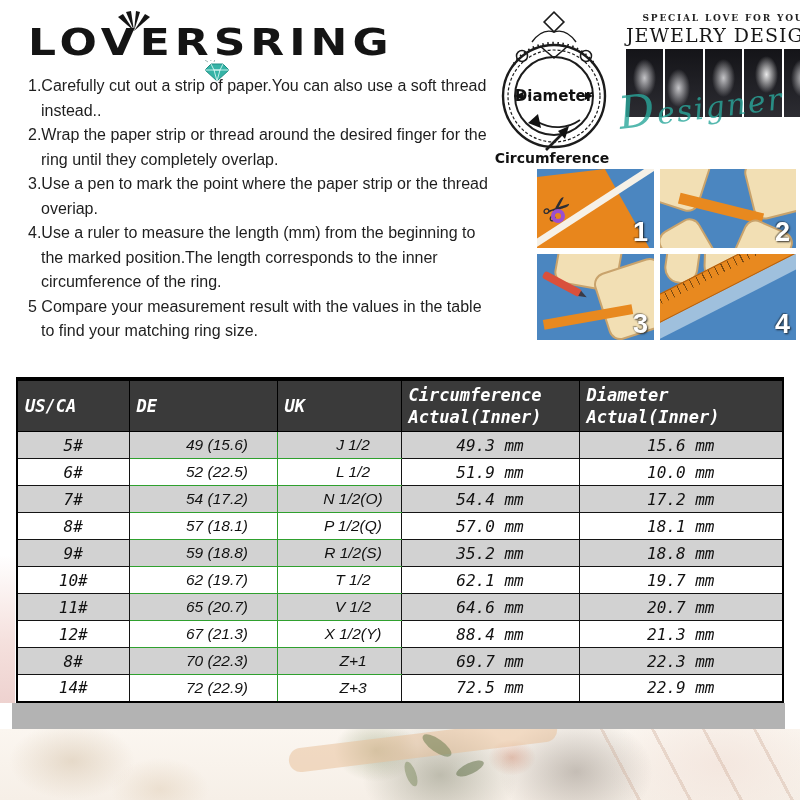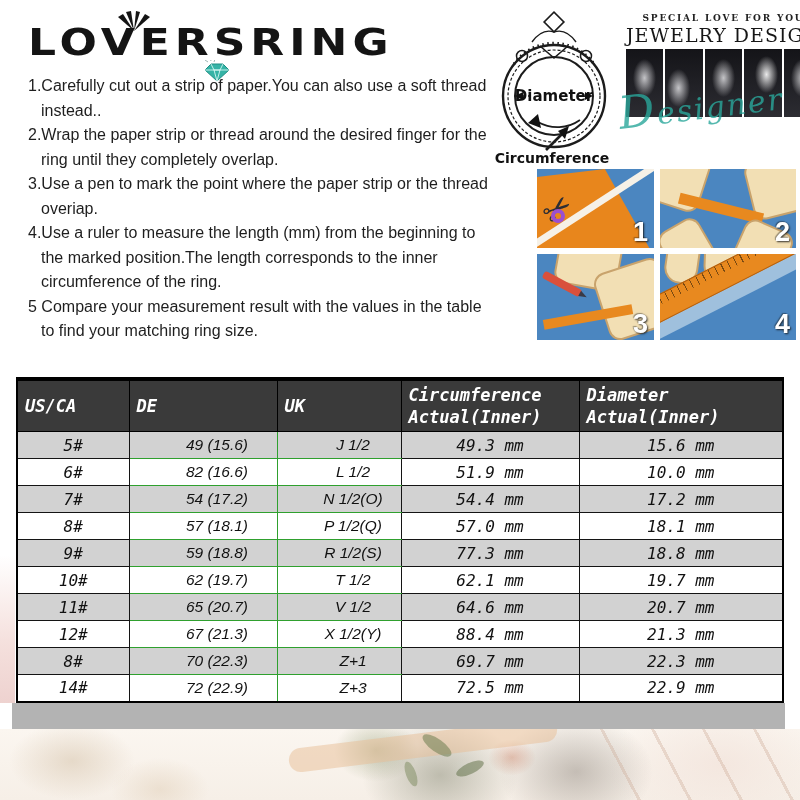--- a/index.html
+++ b/index.html
@@ -282,21 +282,21 @@
       <tbody>
         <tr>
           <td class="c-us">5#</td>
           <td class="c-de">49 (15.6)</td>
           <td class="c-uk">J 1/2</td>
           <td class="c-circ">49.3 mm</td>
           <td class="c-diam">15.6 mm</td>
         </tr>
         <tr>
           <td class="c-us">6#</td>
-          <td class="c-de">82 (16.6)</td>
+          <td class="c-de">52 (22.5)</td>
           <td class="c-uk">L 1/2</td>
           <td class="c-circ">51.9 mm</td>
           <td class="c-diam">10.0 mm</td>
         </tr>
         <tr>
           <td class="c-us">7#</td>
           <td class="c-de">54 (17.2)</td>
           <td class="c-uk">N 1/2(O)</td>
           <td class="c-circ">54.4 mm</td>
           <td class="c-diam">17.2 mm</td>
@@ -305,21 +305,21 @@
           <td class="c-us">8#</td>
           <td class="c-de">57 (18.1)</td>
           <td class="c-uk">P 1/2(Q)</td>
           <td class="c-circ">57.0 mm</td>
           <td class="c-diam">18.1 mm</td>
         </tr>
         <tr>
           <td class="c-us">9#</td>
           <td class="c-de">59 (18.8)</td>
           <td class="c-uk">R 1/2(S)</td>
-          <td class="c-circ">77.3 mm</td>
+          <td class="c-circ">35.2 mm</td>
           <td class="c-diam">18.8 mm</td>
         </tr>
         <tr>
           <td class="c-us">10#</td>
           <td class="c-de">62 (19.7)</td>
           <td class="c-uk">T 1/2</td>
           <td class="c-circ">62.1 mm</td>
           <td class="c-diam">19.7 mm</td>
         </tr>
         <tr>

